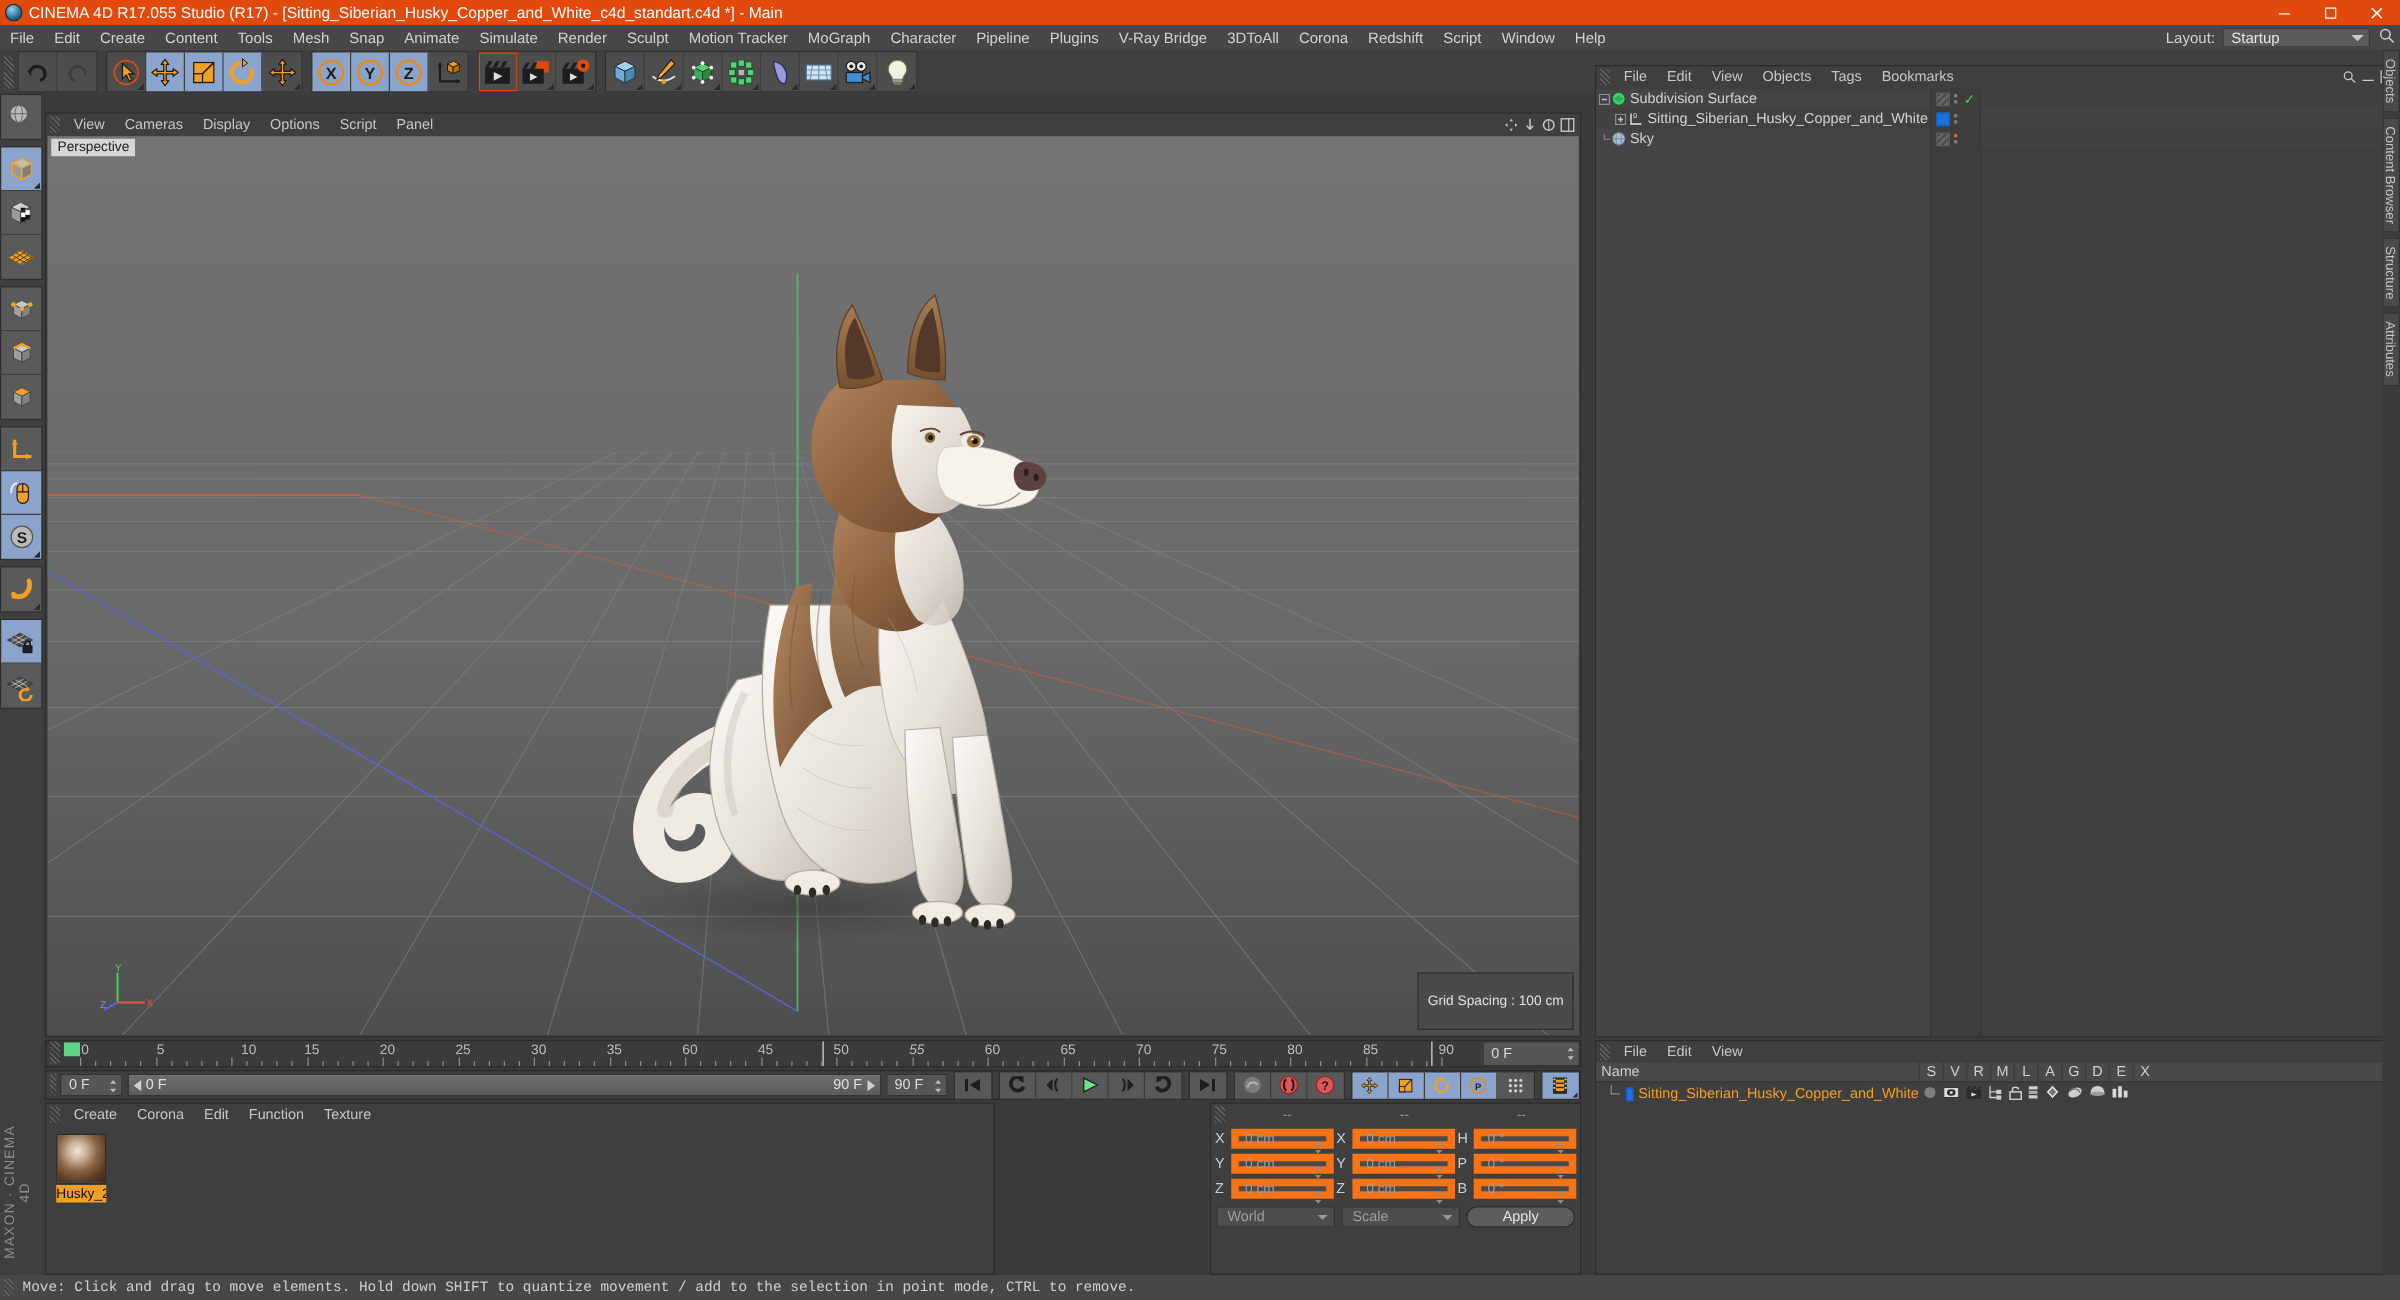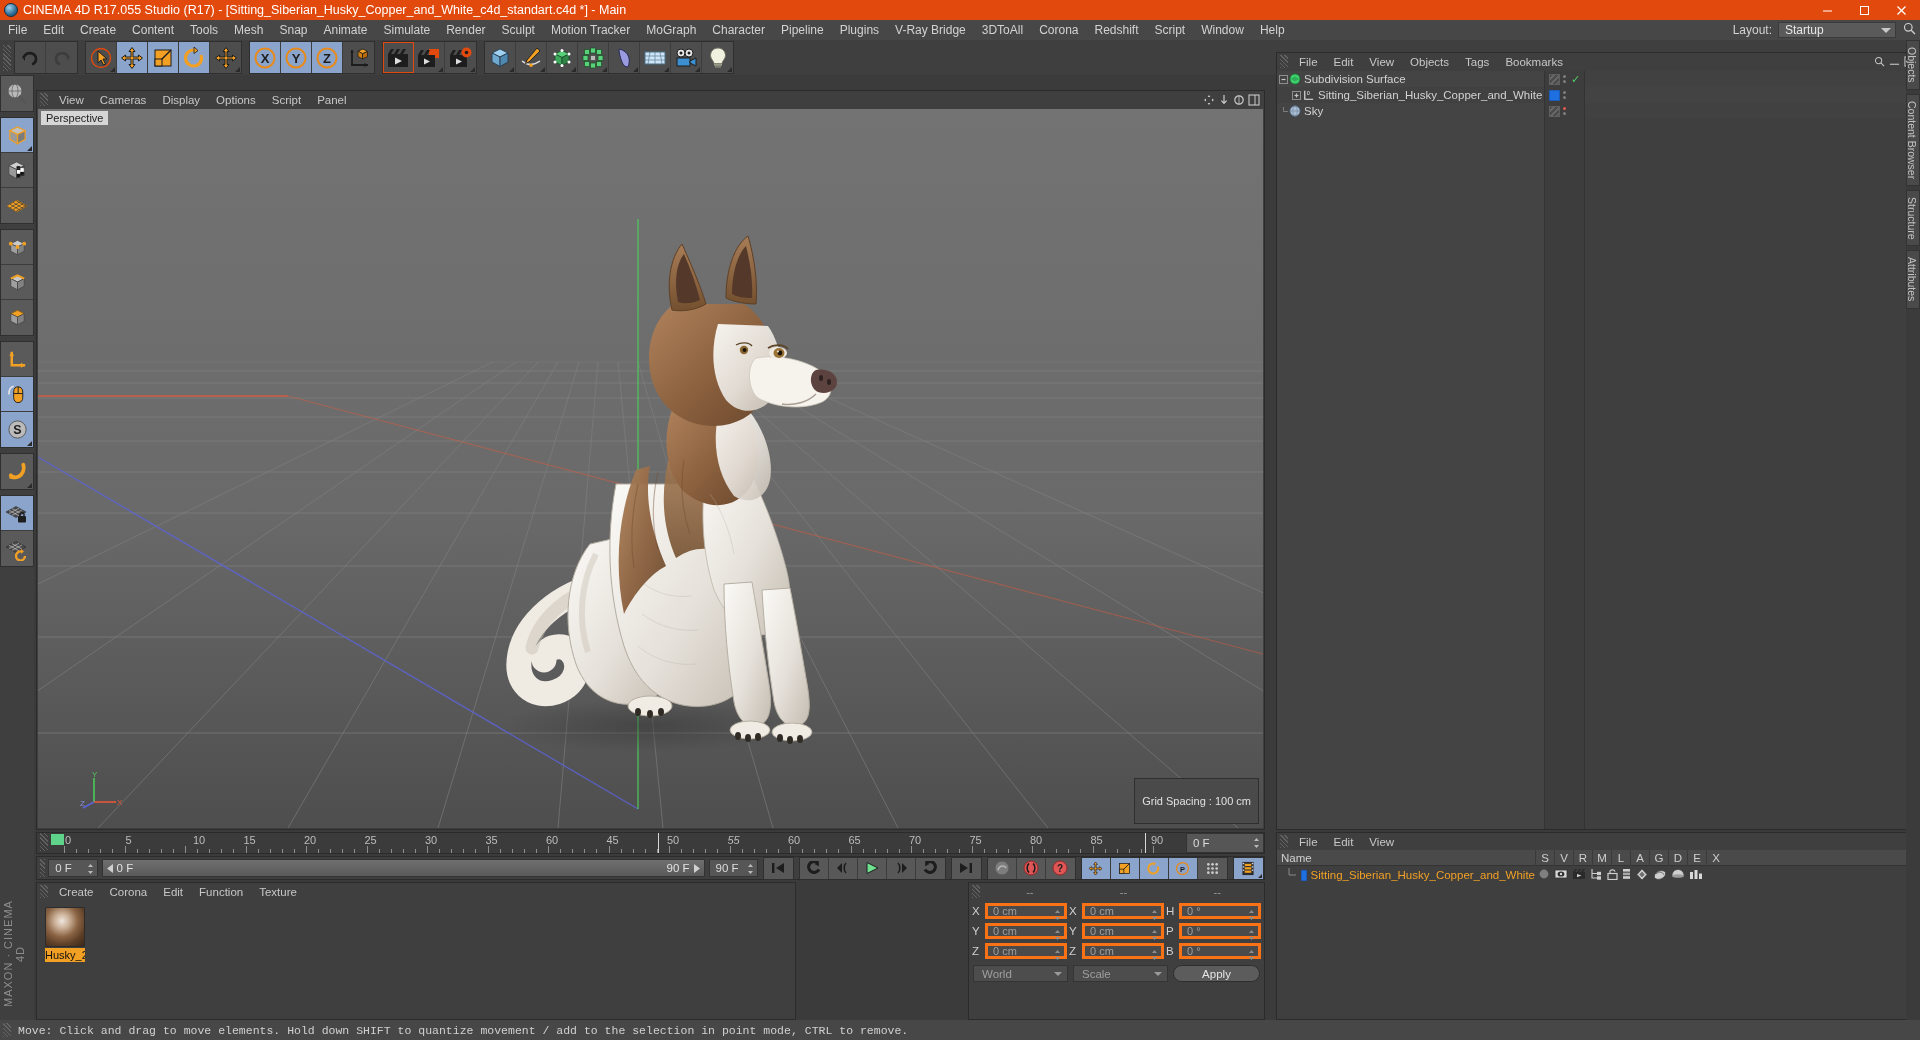--- a/index.html
+++ b/index.html
@@ -214,21 +214,21 @@
   .coordman{
     position:absolute; left:968px; top:882px; width:297px; height:138px;
     background:#3f3f3f; border:1px solid #2b2b2b;
   }
   .cm-head{ height:17px; display:flex; align-items:center; font-size:11px; color:#9a9a9a;}
   .cm-head span{ flex:1; text-align:center; }
   .cm-rows{ padding:2px 3px 0 3px;}
   .cm-row{ display:flex; align-items:center; height:17px; margin-bottom:3px; gap:2px;}
   .cm-lab{ width:11px; font-size:11.5px; color:#cfcfcf; text-align:left;}
   .cm-inp{
-    flex:1; height:16px; background:#4a4a4a; border:3px solid #f97316;
+    flex:1; height:16px; background:#4a4a4a; border:6px solid #f97316;
     display:flex;align-items:center; padding-left:5px; font-size:11px; color:#9f9f9f; position:relative;
   }
   .cm-bottom{ display:flex; gap:5px; padding:3px 4px;}
   .cm-sel{
     flex:1;height:17px;background:#4d4d4d;border:1px solid #343434;
     display:flex;align-items:center;padding-left:8px;font-size:11.5px;color:#9f9f9f;position:relative;
   }
   .cm-sel .caret{
     position:absolute;right:5px;top:6px;width:0;height:0;
     border-left:4px solid transparent;border-right:4px solid transparent;border-top:4px solid #9a9a9a;

